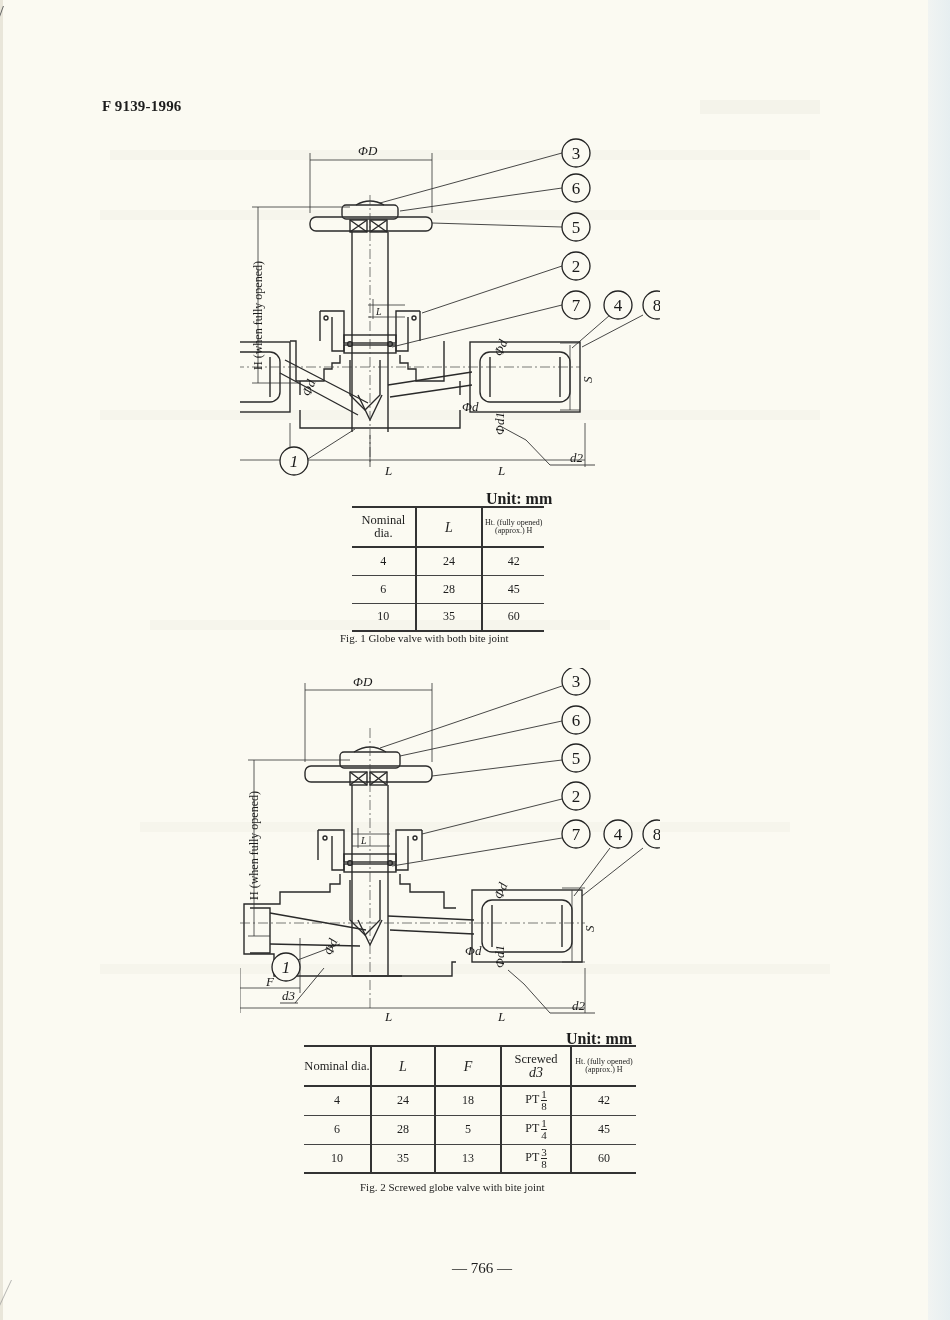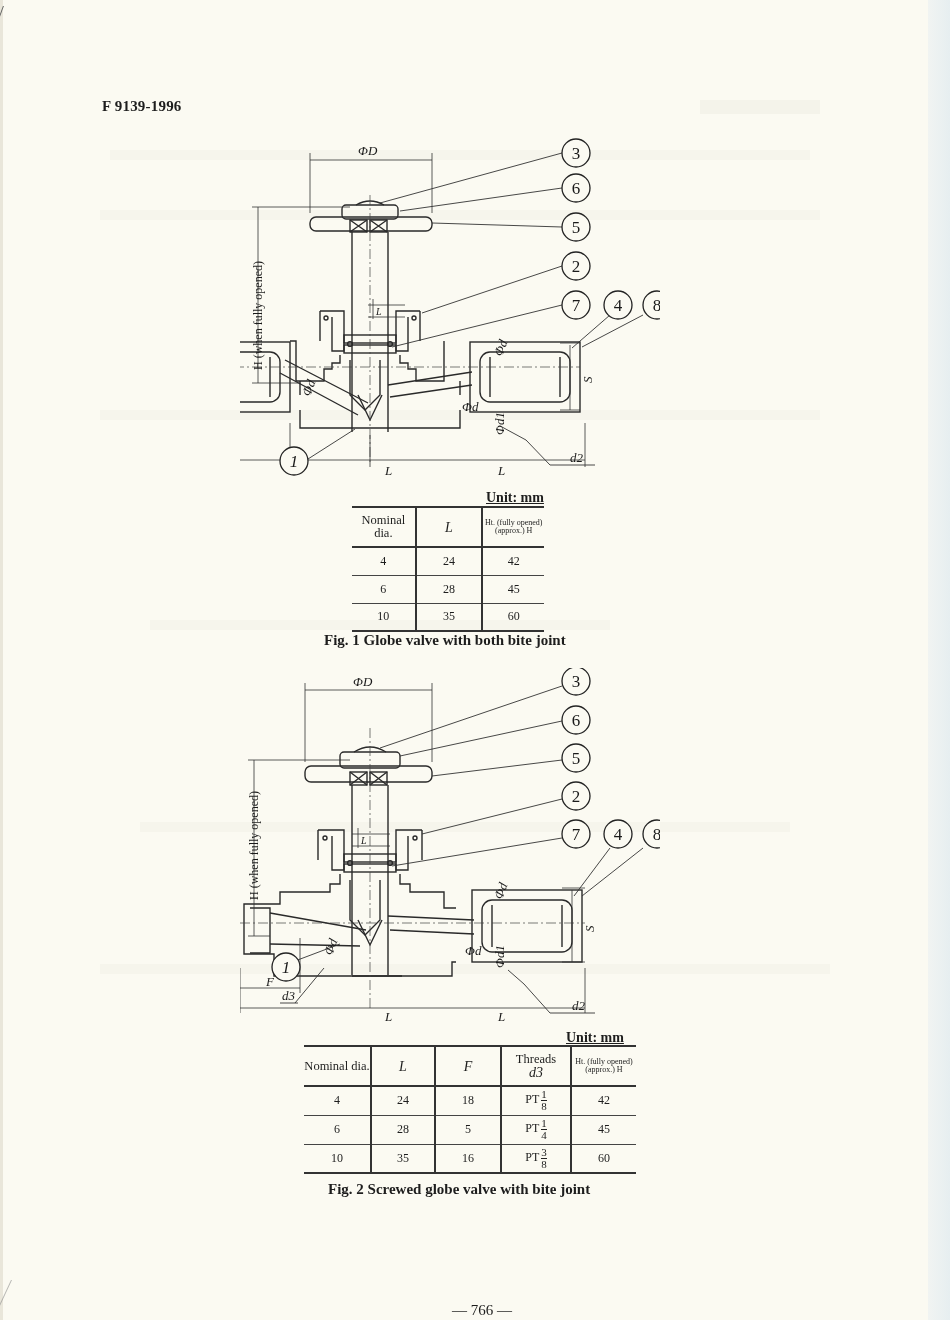--- a/index.html
+++ b/index.html
@@ -25,39 +25,39 @@
     position: absolute; left: 4px; top: 1280px; width: 14px; height: 30px;
     border-left: 1.5px solid #888; transform: skewX(-25deg); opacity: .6;
   }
   .std-number {
     position: absolute; left: 102px; top: 98px; font-size: 15px; font-weight: bold; letter-spacing: .2px;
   }
   
   .ghost { position: absolute; color: #b9b7a8; opacity: .35; font-size: 12px; transform: scaleX(-1); white-space: nowrap; }
   svg.diagram { position: absolute; }
   svg text { font-family: "Liberation Serif", "DejaVu Serif", serif; }
-  .unit { position: absolute; font-size: 14px; font-weight: bold; text-decoration: underline; }
+  .unit { position: absolute; font-size: 16px; font-weight: bold; }
   table.spec {
     position: absolute; border-collapse: collapse; font-size: 12px;
     border-top: 2px solid #333; border-bottom: 2px solid #333;
   }
   table.spec th, table.spec td {
     border-left: 2px solid #333; text-align: center; padding: 0; font-weight: normal;
   }
   table.spec th:first-child, table.spec td:first-child { border-left: none; }
   table.spec thead tr { border-bottom: 2px solid #333; }
   table.spec tbody tr + tr td { border-top: 1px solid #444; }
   table.spec th { font-size: 12.5px; line-height: 13px; }
   table.spec th.small { font-size: 8px; line-height: 8px; text-align: center; }
   table.spec th.ital { font-style: italic; font-size: 14px; }
   .frac { display: inline-block; vertical-align: middle; text-align: center; font-size: 11px; line-height: 11px; margin-left: 2px; }
   .frac span { display: block; }
   .frac span.num { border-bottom: 1px solid #222; }
-  .caption { position: absolute; font-size: 15px; font-weight: bold; }
-  .page-num { position: absolute; left: 452px; top: 1302px; font-size: 15px; }
+  .caption { position: absolute; font-size: 11px; font-weight: normal; margin-left: 16px; }
+  .page-num { position: absolute; left: 452px; top: 1260px; font-size: 15px; }
 </style>
 </head>
 <body>
 
 <div class="edge-left"></div>
 <div class="edge-right"></div>
 <div class="corner-mark"></div>
 <div class="corner-mark-bottom"></div>
 
 <div class="ghost" style="left:700px;top:100px;width:120px;height:14px;background:#d8d5c6;opacity:.18"></div>
@@ -296,21 +296,21 @@
 </svg>
 
 <div class="unit" style="left:566px;top:1030px">Unit:  mm</div>
 <table class="spec" style="left:304px;top:1045px;width:332px">
   <thead>
     <tr style="height:40px">
       <th style="width:66px">Nominal dia.</th>
       <th class="ital" style="width:62px">L</th>
       <th class="ital" style="width:64px">F</th>
       <th style="width:68px">
-        <span>Threads</span><br>
+        <span>Screwed</span><br>
         <i style="font-size:14px">d3</i>
       </th>
       <th class="small" style="width:64px">Ht. (fully opened) (approx.) H</th>
     </tr>
   </thead>
   <tbody>
     <tr style="height:29px">
       <td>4</td>
       <td>24</td>
       <td>18</td>
@@ -320,21 +320,21 @@
     <tr style="height:29px">
       <td>6</td>
       <td>28</td>
       <td>5</td>
       <td><span>PT</span><span class="frac"><span class="num">1</span><span>4</span></span></td>
       <td>45</td>
     </tr>
     <tr style="height:29px">
       <td>10</td>
       <td>35</td>
-      <td>16</td>
+      <td>13</td>
       <td><span>PT</span><span class="frac"><span class="num">3</span><span>8</span></span></td>
       <td>60</td>
     </tr>
   </tbody>
 </table>
-<div class="caption" style="left:328px;top:1181px">Fig. 2  Screwed globe valve with bite joint</div>
+<div class="caption" style="left:344px;top:1181px">Fig. 2  Screwed globe valve with bite joint</div>
 
 <div class="page-num">— 766 —</div>
 
 </body></html>

